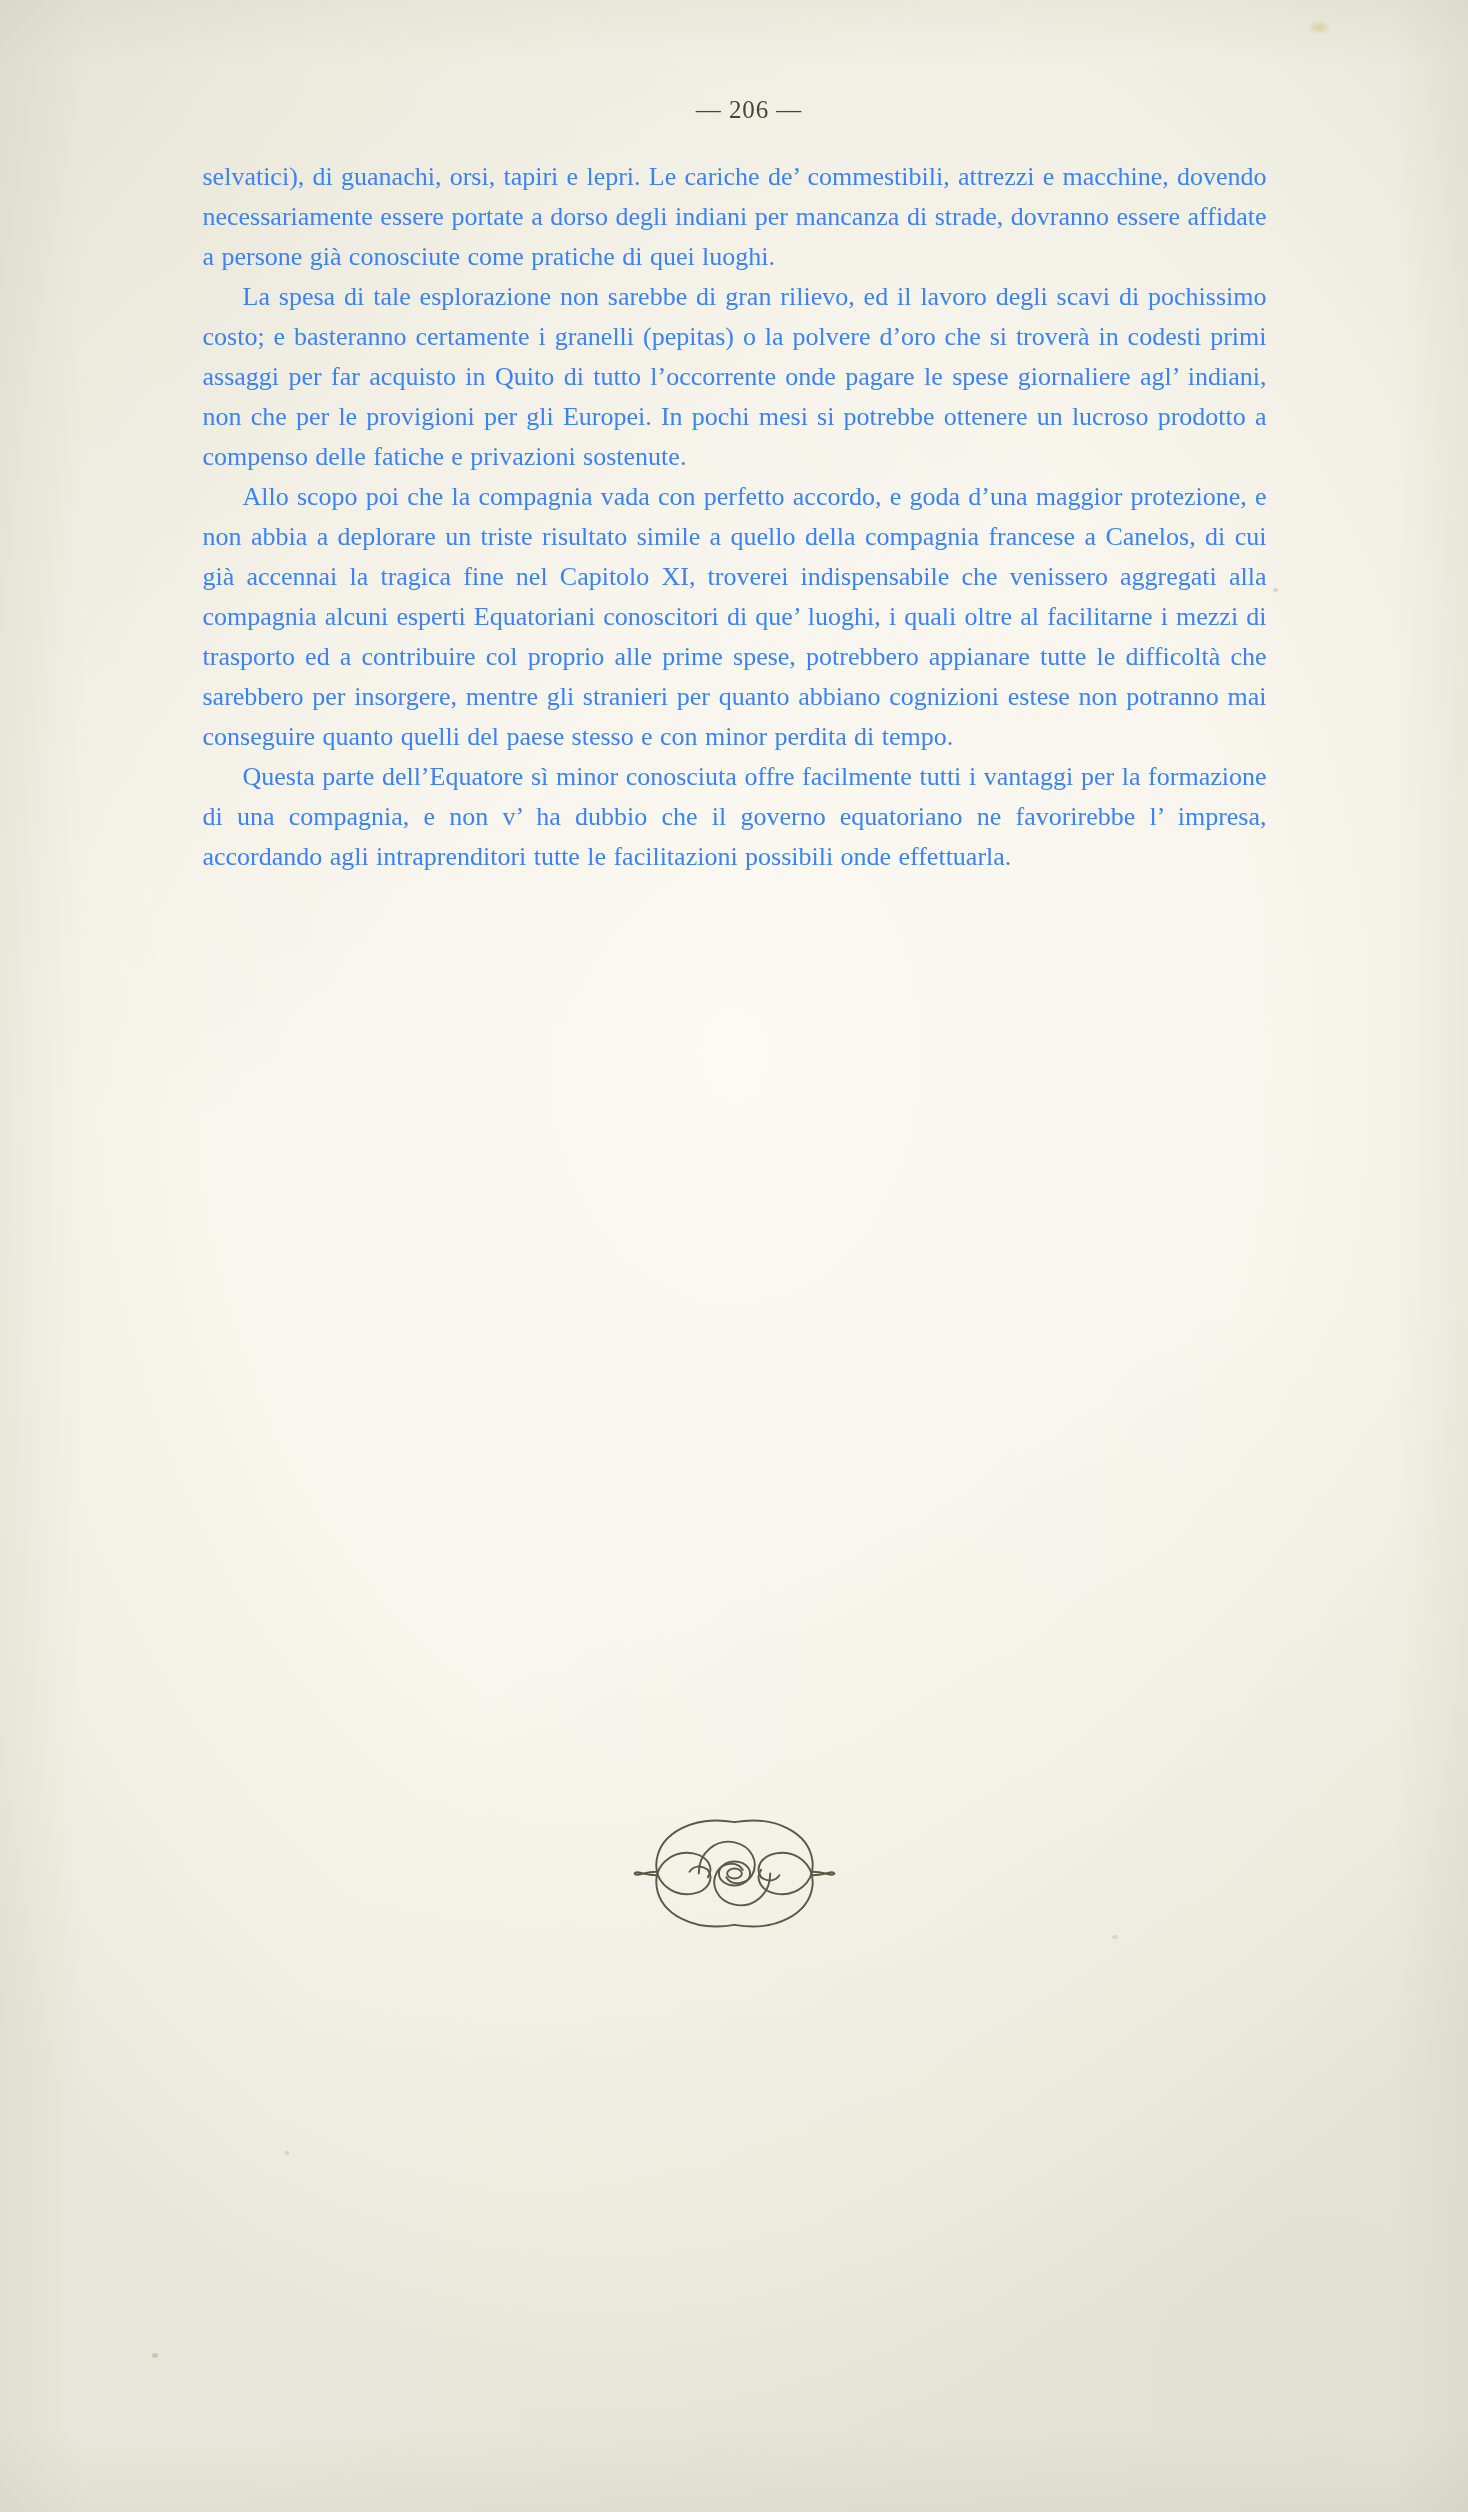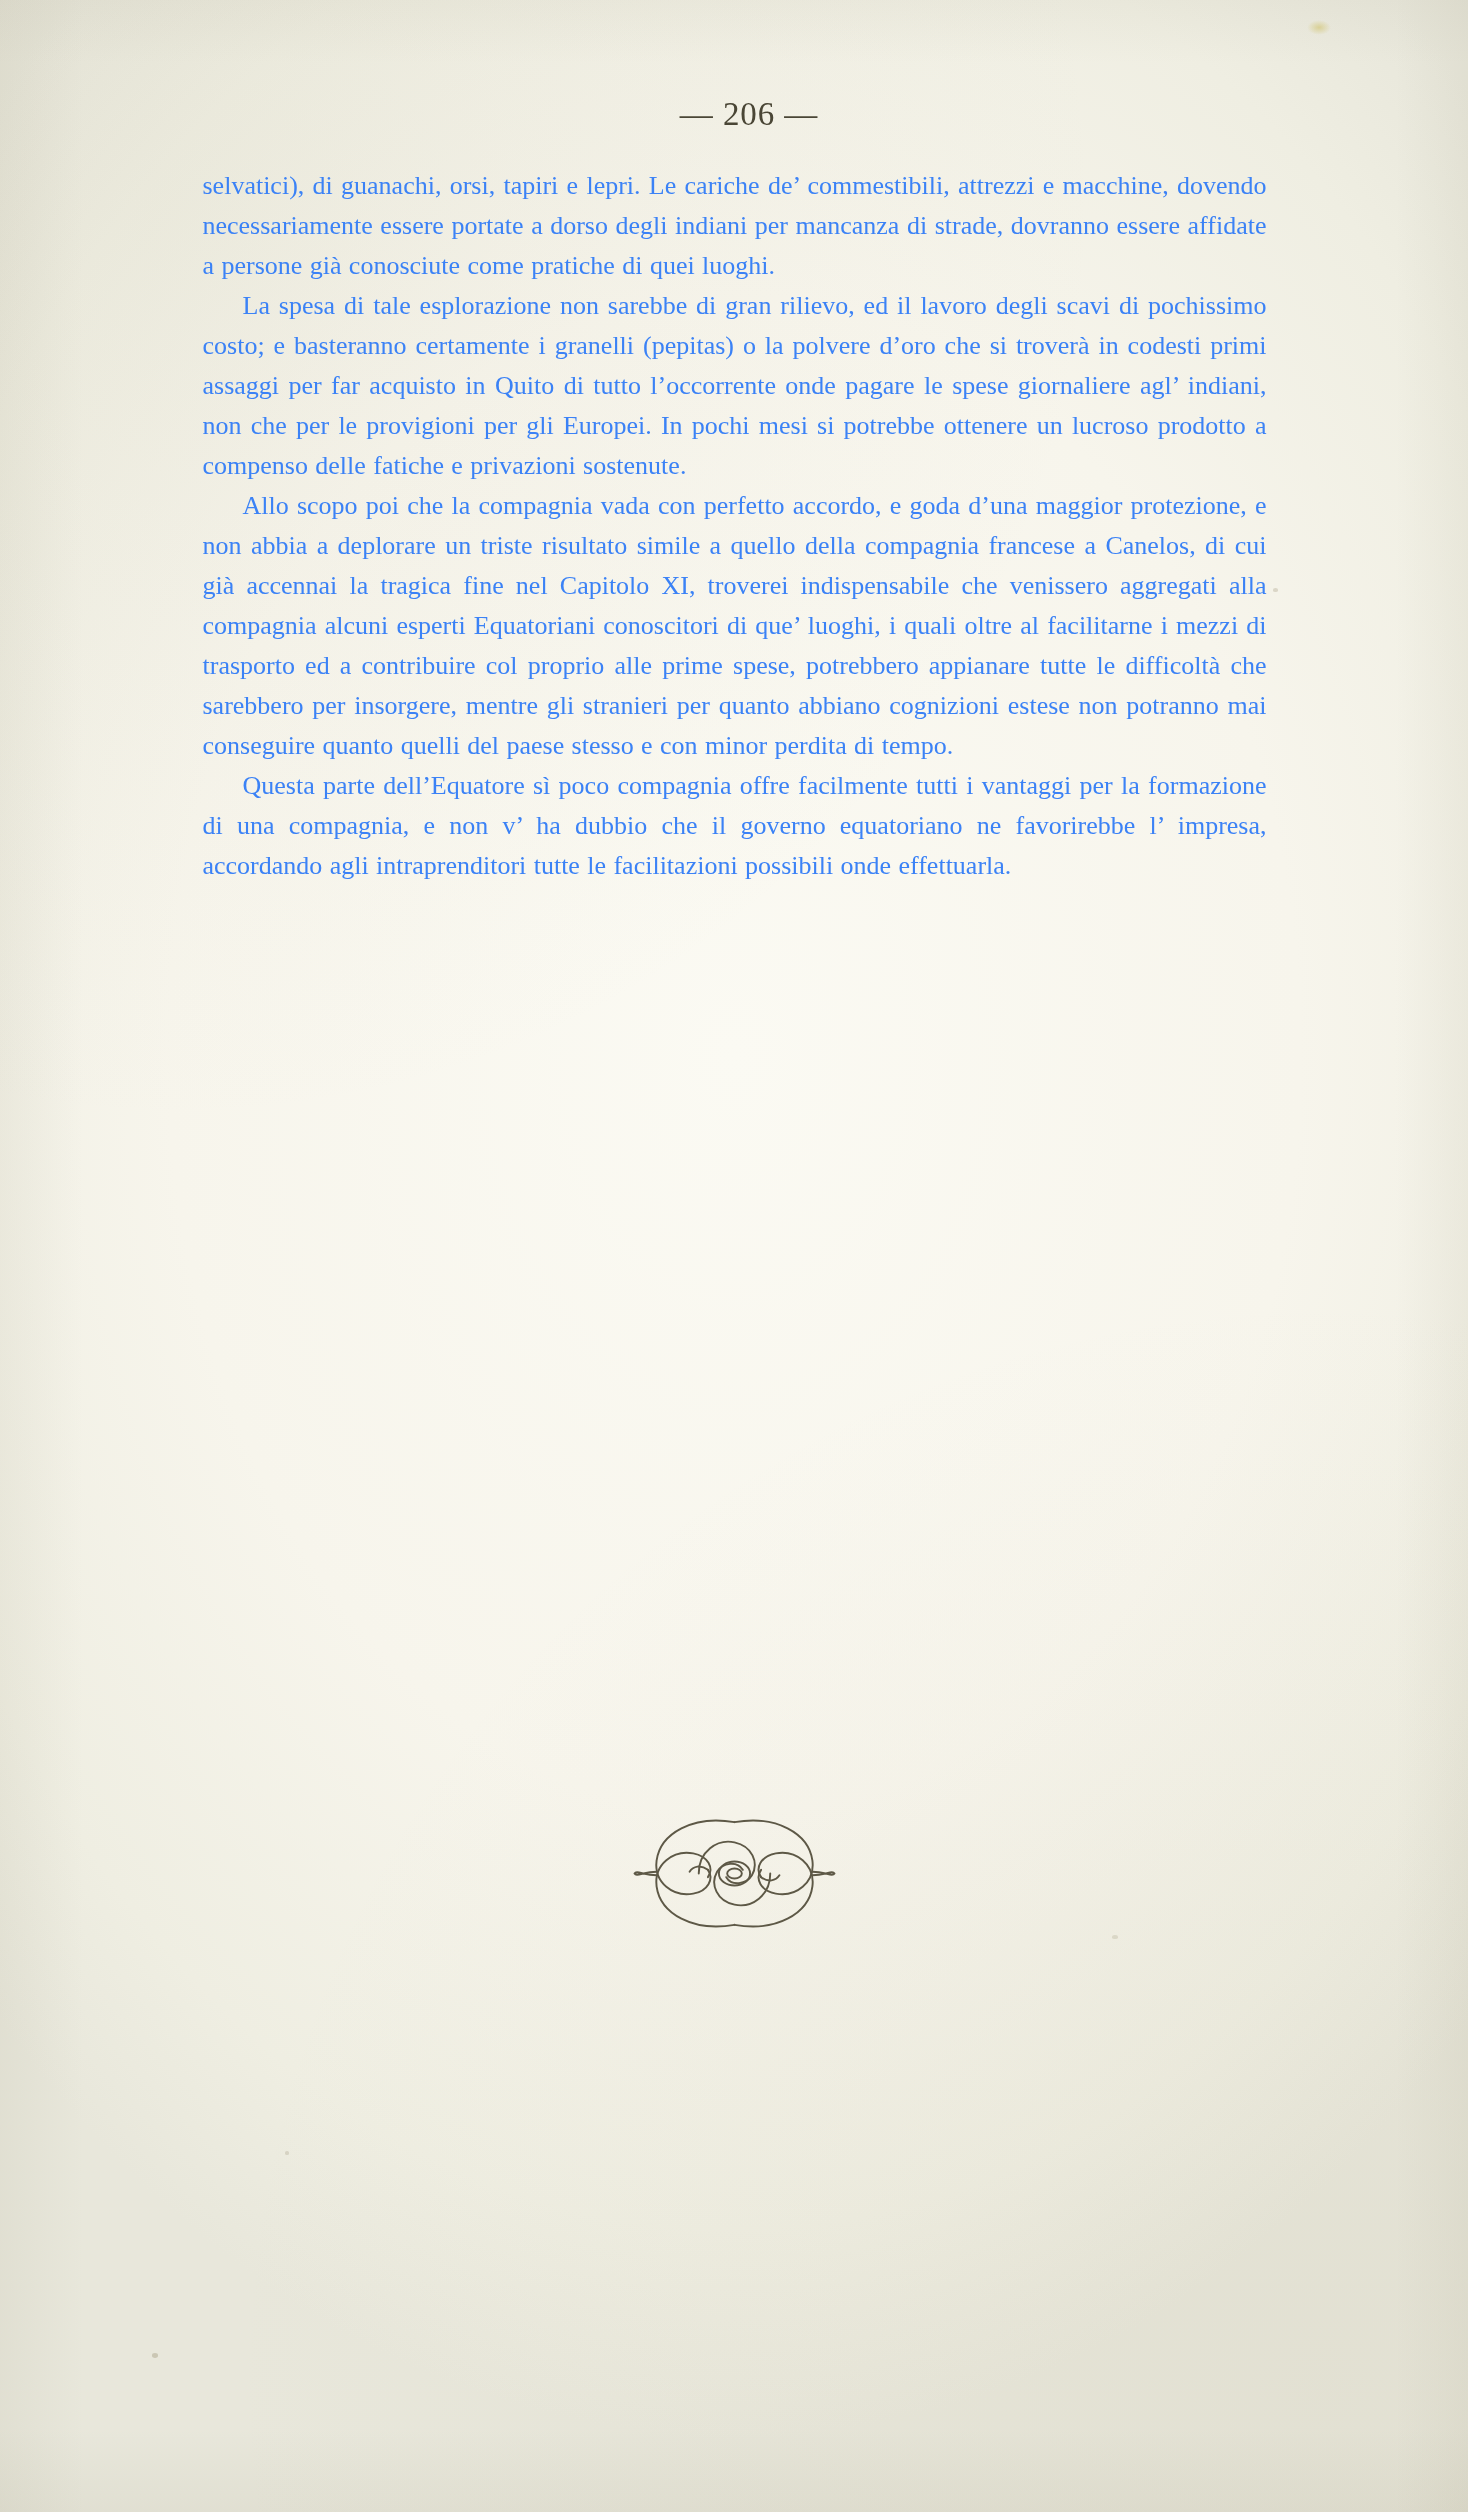--- a/index.html
+++ b/index.html
@@ -45,21 +45,21 @@
   .content {
     position: absolute;
     left: 0;
     right: 0;
     top: 0;
     z-index: 3;
   }
 
   .folio {
     text-align: center;
-    font-size: 33px;
+    font-size: 25px;
     letter-spacing: 0.9px;
     color: #4a4636;
     margin-top: 96px;
     font-family: "Liberation Serif", serif;
     padding-left: 29px;
   }
 
   .textblock {
     margin: 33px auto 0 auto;
     width: 1064px;
@@ -121,21 +121,21 @@
   <div class="folio">— 206 —</div>
 
   <div class="textblock">
 
     <p class="para">selvatici), di guanachi, orsi, tapiri e lepri. Le cariche de’ commestibili, attrezzi e macchine, dovendo necessariamente essere portate a dorso degli indiani per mancanza di strade, dovranno essere affidate a persone già conosciute come pratiche di quei luoghi.</p>
 
     <p class="para indent"><span>La spesa di tale esplorazione non sarebbe di gran rilievo, ed il lavoro degli scavi di pochissimo costo; e basteranno certamente i granelli <span class="italic">(pepitas)</span> o la polvere d’oro che si troverà in codesti primi assaggi per far acquisto in Quito di tutto l’occorrente onde pagare le spese giornaliere agl’ indiani, non che per le provigioni per gli Europei. In pochi mesi si potrebbe ottenere un lucroso prodotto a compenso delle fatiche e privazioni sostenute.</span></p>
 
     <p class="para indent">Allo scopo poi che la compagnia vada con perfetto accordo, e goda d’una maggior protezione, e non abbia a deplorare un triste risultato simile a quello della compagnia francese a Canelos, di cui già accennai la tragica fine nel Capitolo XI, troverei indispensabile che venissero aggregati alla compagnia alcuni esperti Equatoriani conoscitori di que’ luoghi, i quali oltre al facilitarne i mezzi di trasporto ed a contribuire col proprio alle prime spese, potrebbero appianare tutte le difficoltà che sarebbero per insorgere, mentre gli stranieri per quanto abbiano cognizioni estese non potranno mai conseguire quanto quelli del paese stesso e con minor perdita di tempo.</p>
 
-    <p class="para indent">Questa parte dell’Equatore sì poco compagnia offre facilmente tutti i vantaggi per la formazione di una compagnia, e non v’ ha dubbio che il governo equatoriano ne favorirebbe l’ impresa, accordando agli intraprenditori tutte le facilitazioni possibili onde effettuarla.</p>
+    <p class="para indent">Questa parte dell’Equatore sì minor conosciuta offre facilmente tutti i vantaggi per la formazione di una compagnia, e non v’ ha dubbio che il governo equatoriano ne favorirebbe l’ impresa, accordando agli intraprenditori tutte le facilitazioni possibili onde effettuarla.</p>
 
   </div>
 </div>
 
 <div class="ornament">
   <svg width="211" height="165" viewBox="0 0 230 180" fill="none" stroke="#5d5846" stroke-width="2.1" stroke-linecap="round">
 
     <path d="M115 34 C 70 26, 34 46, 30 76 C 27 100, 48 116, 70 112 C 86 109, 93 96, 86 86"></path>
     <path d="M115 34 C 160 26, 196 46, 200 76 C 203 100, 182 116, 160 112 C 144 109, 137 96, 144 86"></path>
     <path d="M115 146 C 70 154, 34 134, 30 104 C 27 80, 48 64, 70 68 C 86 71, 93 84, 86 94"></path>

